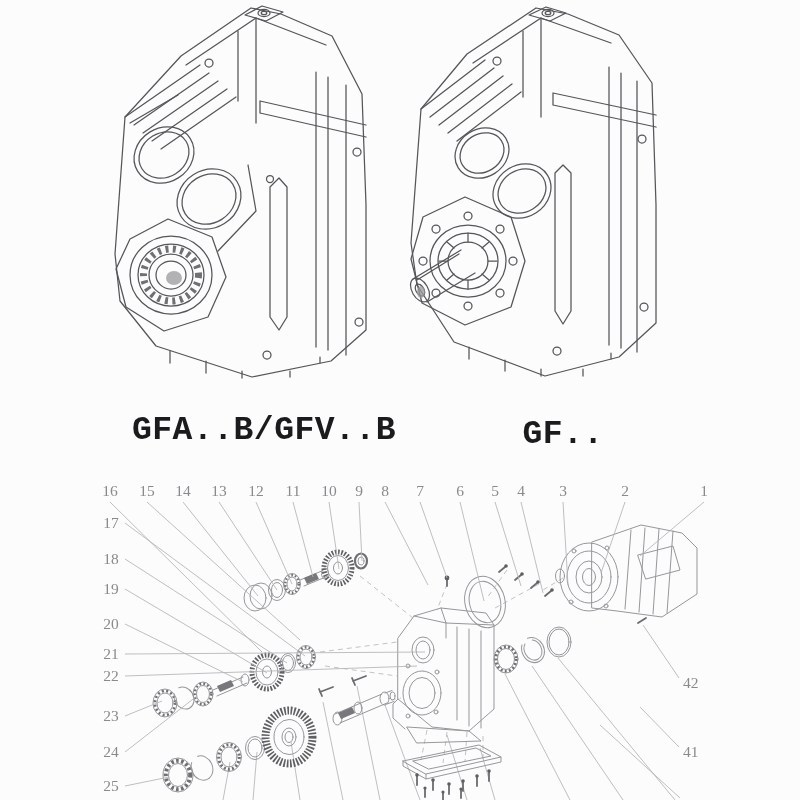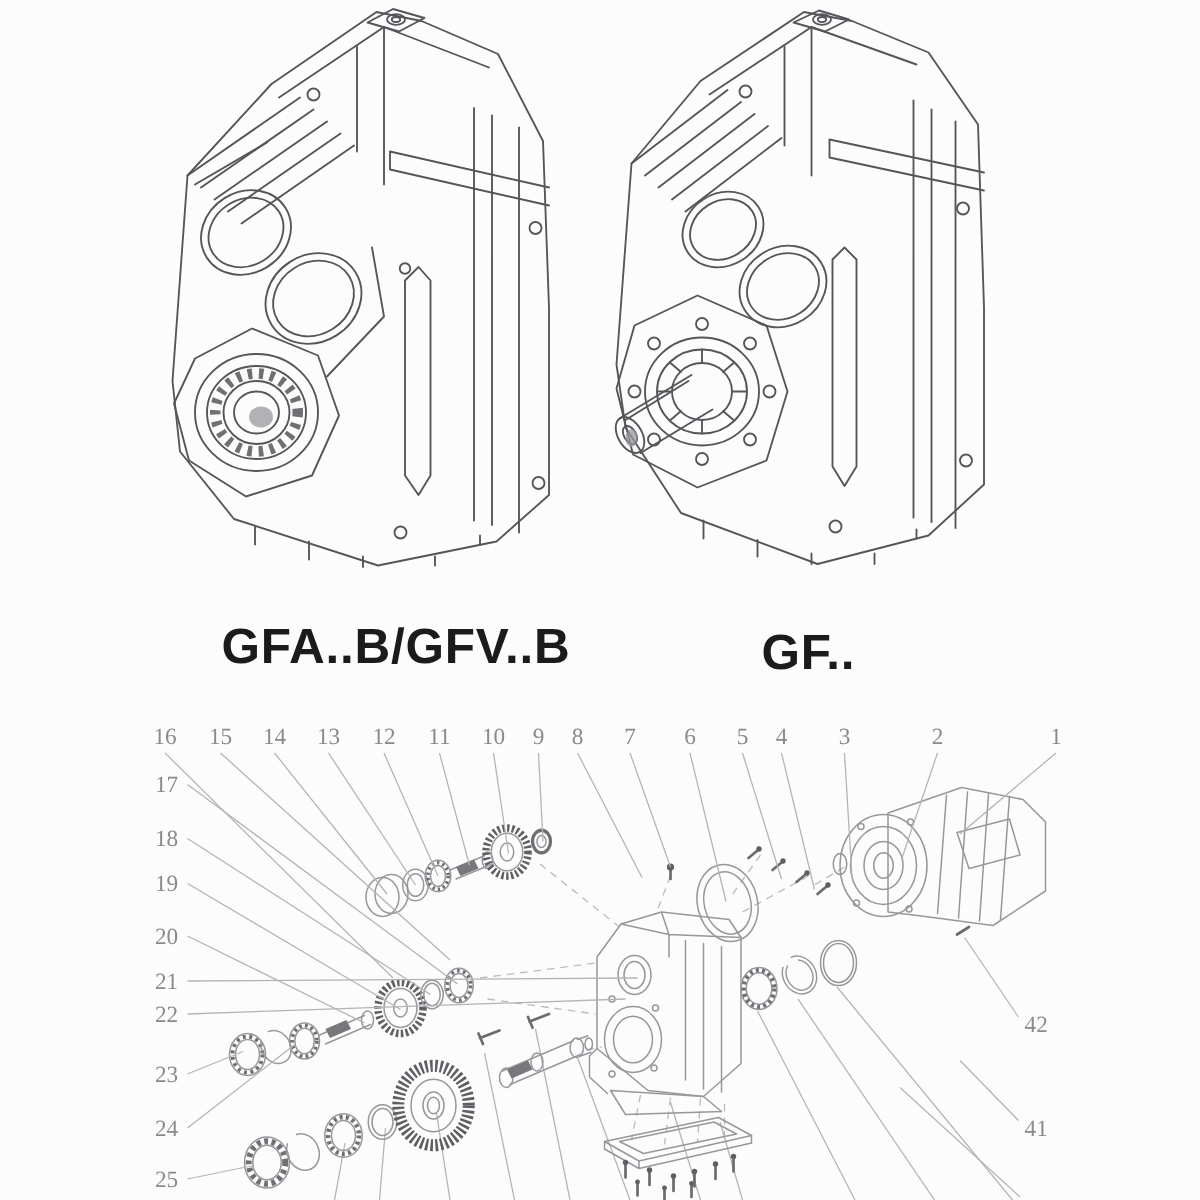--- a/index.html
+++ b/index.html
@@ -13,21 +13,21 @@
   .xln{stroke:var(--exp);fill:none;stroke-width:1;stroke-linejoin:round;stroke-linecap:round;}
   .teeth{stroke:#5f5f64;fill:none;}
   .balls{stroke:#6f6f74;fill:none;}
   .dash{stroke:#bcbcc0;stroke-dasharray:5 4;stroke-width:.9;fill:none;}
   .leader{stroke:#b4b4b8;stroke-width:.85;fill:none;}
   .callout{font:15.5px "Liberation Serif",serif;fill:var(--callout);}
   .bolt{stroke:#6b6b70;stroke-width:1.8;stroke-linecap:round;}
   .bolthead{fill:#5e5e63;stroke:none;}
   .darkfill{fill:#77777c;stroke:none;}
   .shade{fill:#9a9a9e;stroke:none;opacity:.75;}
-  .model-label{position:absolute;text-align:center;font-family:Liberation Sans, sans-serif;
+  .model-label{position:absolute;text-align:center;font-family:Liberation Mono, monospace;
     font-weight:bold;font-size:33px;letter-spacing:.5px;color:var(--label);}
 </style>
 </head>
 <body>
 
 <div class="canvas">
 
   <svg style="left:110px;top:5px" width="292" height="385" viewBox="0 0 292 385">
     <g class="ln">
       <path d="M141,3 L171,9 L222,31 L252,89 L256,200 L256,325 L221,356 L142,372 L46,341 L10,296 L5,249 L15,112 L71,51 Z"></path>
@@ -96,21 +96,21 @@
       <circle cx="92" cy="56" r="4"></circle>
         <circle cx="237" cy="134" r="4"></circle>
       <circle cx="239" cy="302" r="4"></circle>
         <circle cx="152" cy="346" r="4"></circle>
       <path d="M64,342 L64,354 M100,355 L100,366 M136,364 L136,371 M178,364 L178,371 M206,354 L206,348"></path>
     </g>
     <ellipse class="shade" cx="16" cy="287" rx="4" ry="6"></ellipse>
   </svg>
 
   <div class="model-label" style="left:118px;top:412px;width:292px;">GFA..B/GFV..B</div>
-  <div class="model-label" style="left:464px;top:416px;width:150px;">GF..</div>
+  <div class="model-label" style="left:488px;top:416px;width:150px;">GF..</div>
 
   <svg id="exploded" style="left:95px;top:480px" width="705" height="320" viewBox="0 0 705 320">
 
     <g class="dash">
       <path d="M265,96 L318,138"></path>
       <path d="M352,104 L342,130"></path>
       <path d="M412,90 L392,118"></path>
       <path d="M444,104 L400,128"></path>
       <path d="M468,98 L448,110"></path>
       <path d="M225,172 L302,162"></path>

